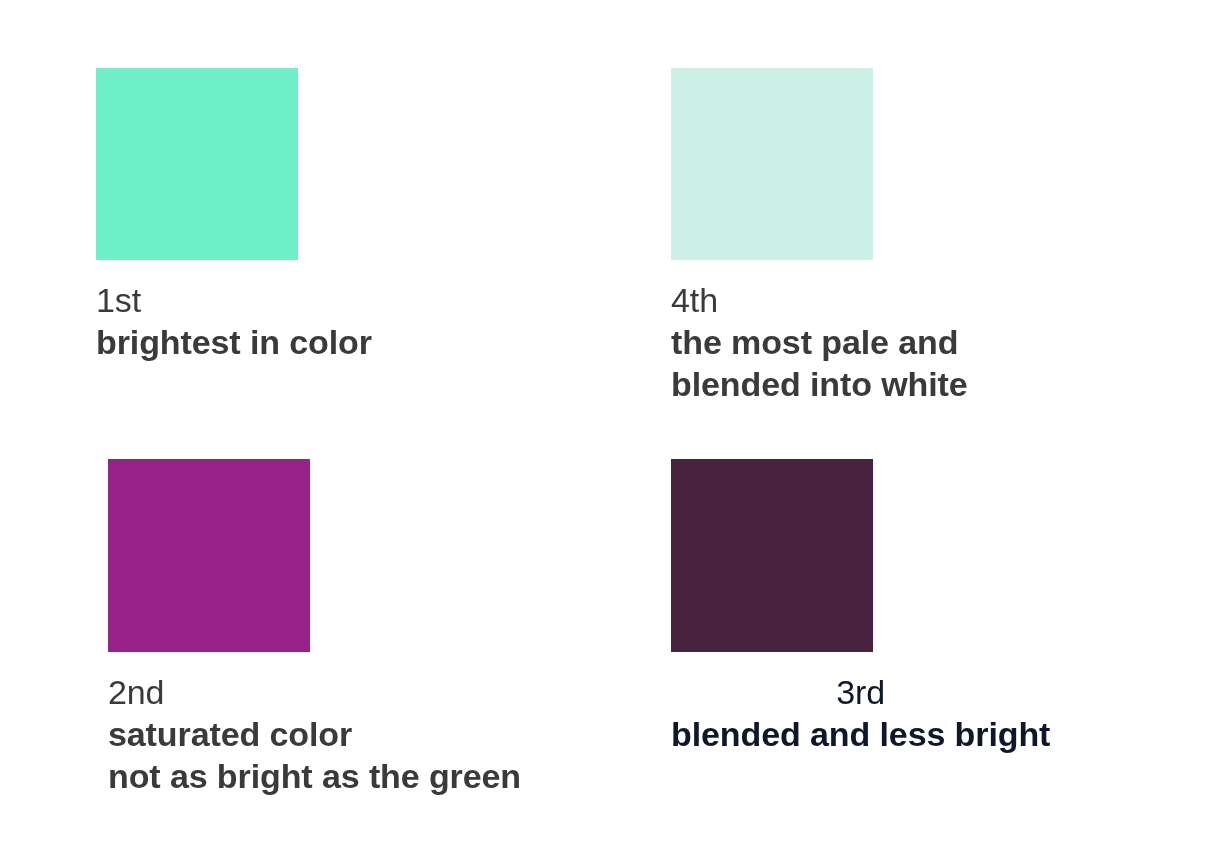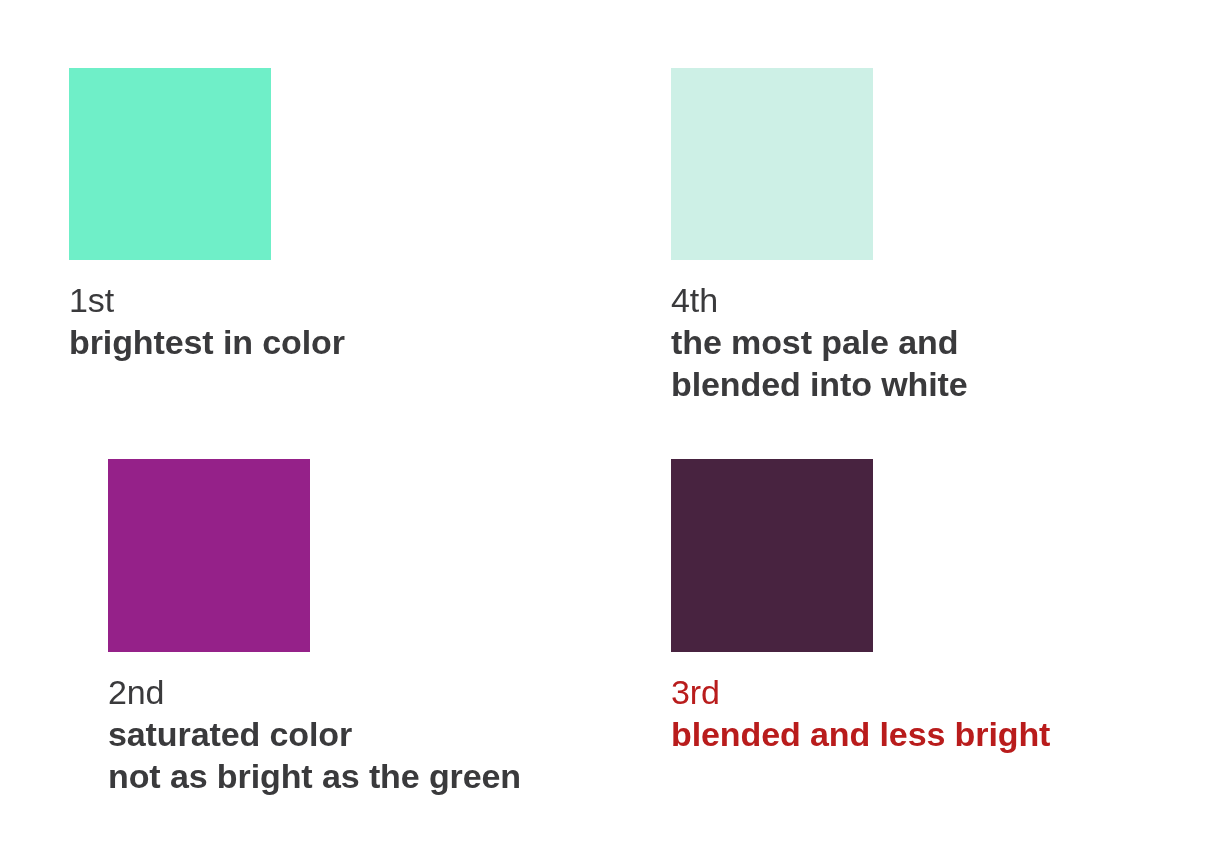--- a/index.html
+++ b/index.html
@@ -47,21 +47,21 @@
   .caption .rank {
     display: block;
   }
 
   .caption .desc-line {
     display: block;
     font-weight: bold;
   }
 
   
-  .cell-r0c0 { left: 69px;  top: 68px; }
+  .cell-r0c0 { left: 96px;  top: 68px; }
   .cell-r0c1 { left: 671px; top: 68px; }
   .cell-r1c0 { left: 80px;  top: 459px; margin-left: 28px; }
   .cell-r1c1 { left: 671px; top: 459px; }
 
   .cell-r1c0 .swatch,
   .cell-r1c1 .swatch { height: 193px; }
 </style>
 </head>
 <body style="background: rgb(255, 255, 255);">
 
@@ -88,19 +88,19 @@
     <div class="swatch" style="background-color: rgb(149, 33, 137);"></div>
     <div class="caption" style="color: rgb(58, 58, 60);">
       <span class="rank">2nd</span>
       <span class="desc-line">saturated color</span>
       <span class="desc-line">not as bright as the green</span>
     </div>
   </div>
 
   <div class="swatch-cell cell-r1c1">
     <div class="swatch" style="background-color: rgb(72, 35, 64);"></div>
-    <div class="caption" style="color: #b91c1c;">
+    <div class="caption" style="color: #0f172a; text-align: center;">
       <span class="rank">3rd</span>
       <span class="desc-line">blended and less bright</span>
     </div>
   </div>
 
 </div>
 
 </body></html>

